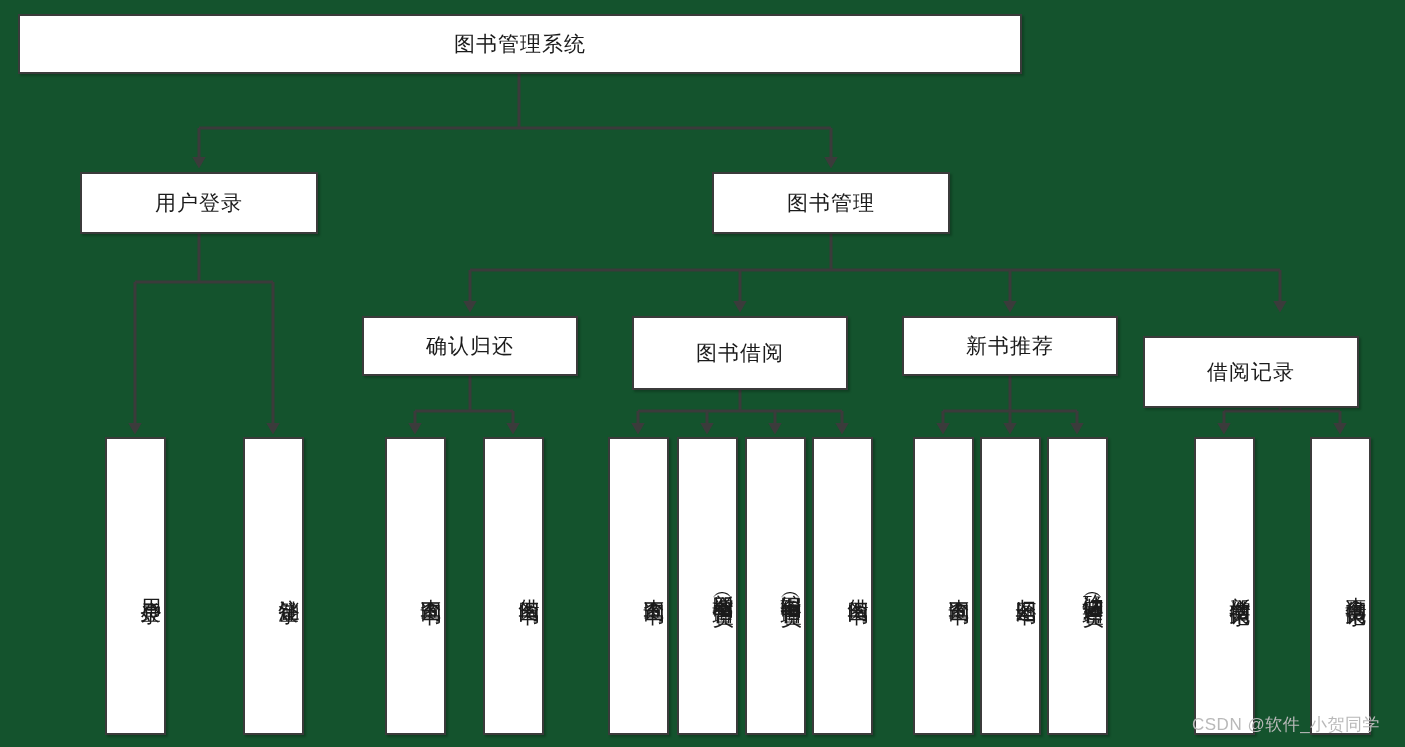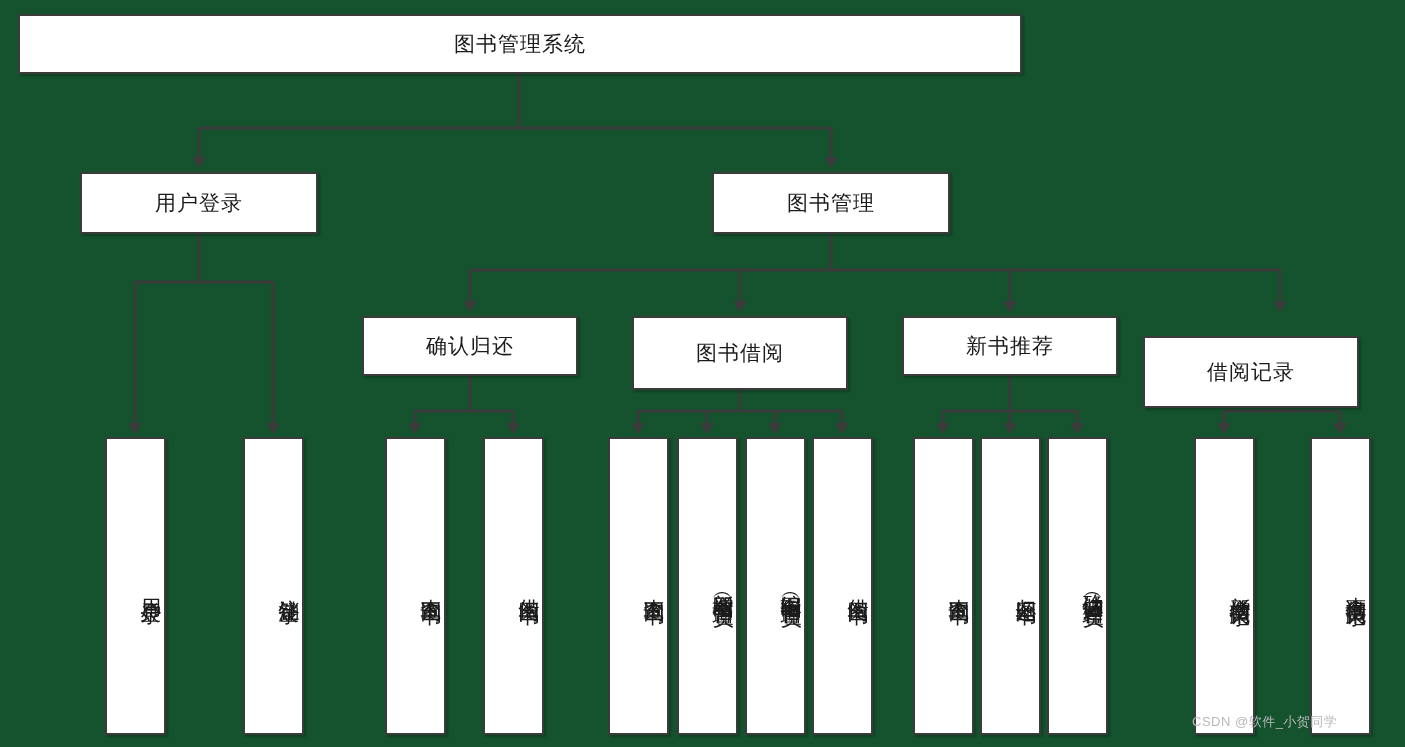--- a/index.html
+++ b/index.html
@@ -56,21 +56,21 @@
   }
   .node.vert .vtext {
     writing-mode: vertical-rl;
     text-orientation: upright;
     white-space: nowrap;
   }
   #watermark {
     position: absolute;
     left: 1192px;
     top: 713px;
-    font-size: 13px;
+    font-size: 17px;
     color: #b9b9b9;
     white-space: nowrap;
     letter-spacing: 0.5px;
   }
 </style>
 </head>
 <body>
 
 <div id="canvas">
 

